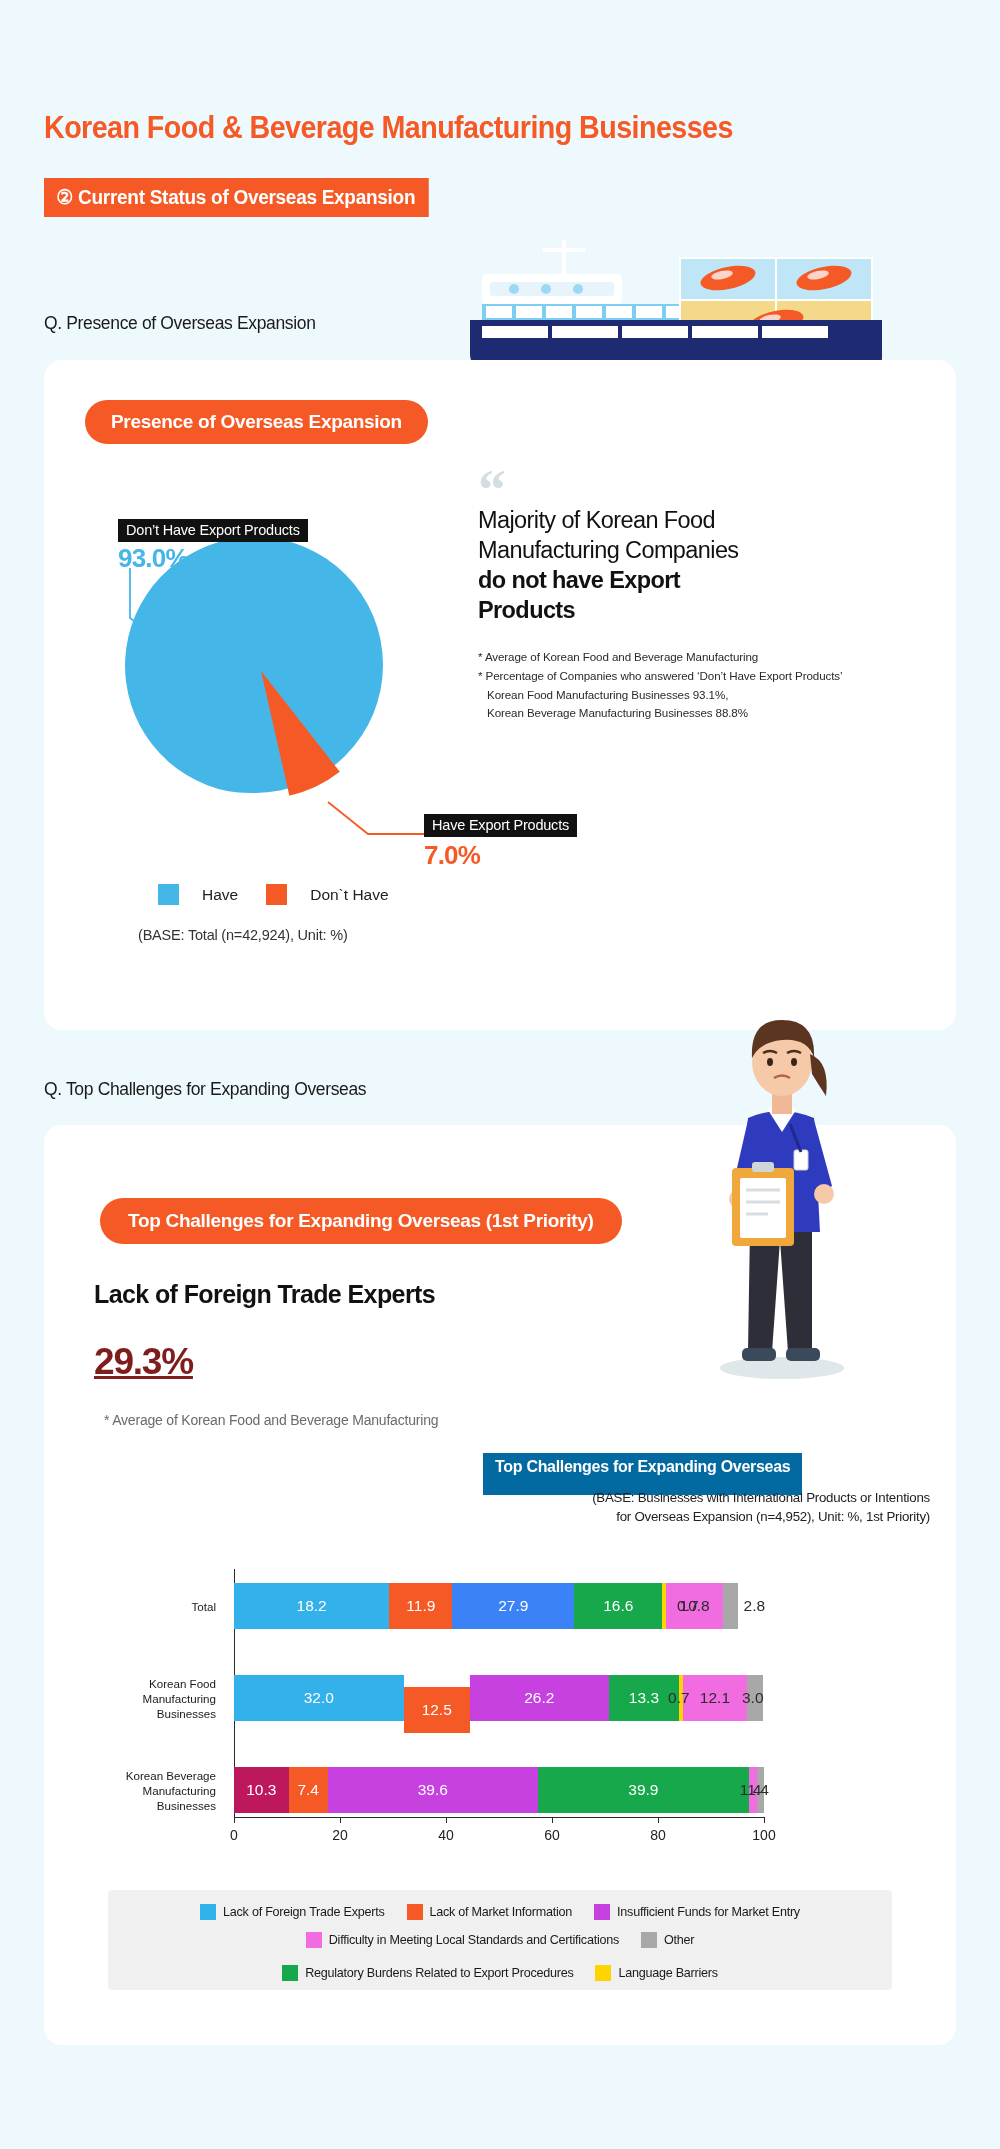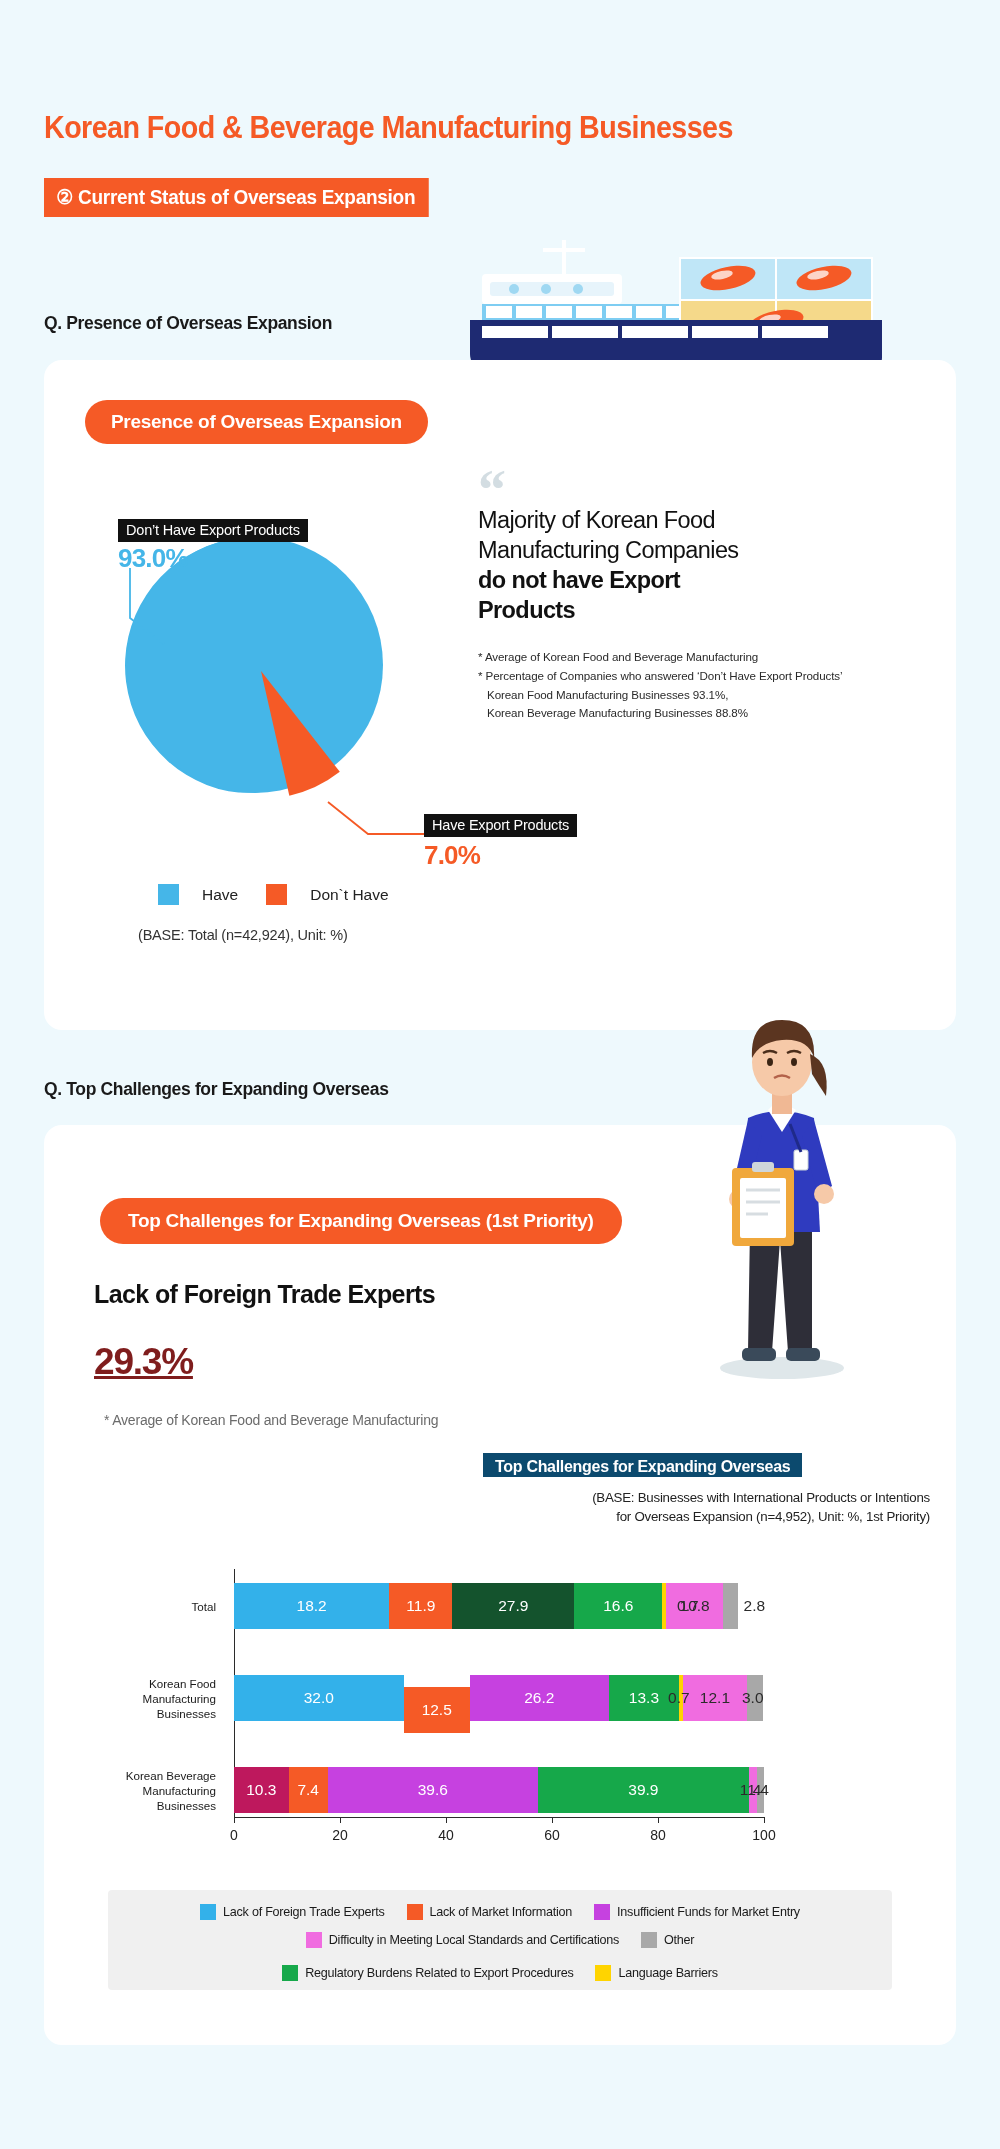--- a/index.html
+++ b/index.html
@@ -27,21 +27,21 @@
     font-size: 20px; font-weight: bold;
     padding: 7px 14px 8px 13px;
     letter-spacing: -0.3px;
     transform: scaleX(0.95); transform-origin: left center;
     white-space: nowrap;
   }
 
   
   .q-head {
     position: absolute;
-    font-size: 17.5px; font-weight: bold; color: #1a1a1a;
+    font-size: 17.5px; font-weight: normal; color: #1a1a1a;
     letter-spacing: -0.35px; white-space: nowrap;
   }
   #q1 { left: 44px; top: 313px; }
   #q2 { left: 44px; top: 1079px; }
 
   
   .card {
     position: absolute; background: #ffffff;
     border-radius: 18px;
   }
@@ -115,22 +115,22 @@
     position: absolute; left: 104px; top: 1412px;
     font-size: 14px; color: #6b6b6b; letter-spacing: -0.2px;
   }
 
   
   .person { position: absolute; left: 690px; top: 1000px; width: 180px; height: 390px; }
 
   
   .bc-title {
     position: absolute; left: 483px; top: 1453px;
-    background: #0c4a6e; color: #fff; font-weight: bold;
-    font-size: 16px; padding: 5px 12px 1px; white-space: nowrap; letter-spacing: -0.3px;
+    background: #0369a1; color: #fff; font-weight: bold;
+    font-size: 16px; padding: 5px 12px 19px; white-space: nowrap; letter-spacing: -0.3px;
   }
   .bc-base {
     position: absolute; right: 70px; top: 1488px; width: 520px;
     text-align: right; font-size: 13.3px; color: #222; line-height: 1.45; letter-spacing: -0.25px;
   }
 
   .chart { position: absolute; left: 44px; top: 1555px; width: 912px; height: 295px; }
   .row-label {
     position: absolute; text-align: right; width: 122px;
     font-size: 11.6px; color: #1a1a1a; line-height: 1.3;
@@ -328,21 +328,21 @@
     <span>for Overseas Expansion (n=4,952), Unit: %, 1st Priority)</span>
   </div>
 
   <div class="chart">
     <div class="axis-v" style="height:248px;"></div>
     <div class="axis-h" style="width:530px;"></div>
     <div id="bars-host">
         <div class="bar-row" style="top: 28px; width: 530px;">
           <div class="seg" style="background: rgb(51, 177, 234); width: 155.29px;">18.2</div>
           <div class="seg" style="background: rgb(245, 90, 38); width: 63.07px;">11.9</div>
-          <div class="seg" style="background: #14532d; width: 122px;">27.9</div>
+          <div class="seg" style="background: #3b82f6; width: 122px;">27.9</div>
           <div class="seg" style="background: rgb(22, 168, 74); width: 87.98px;">16.6</div>
           <div class="seg dark" style="background: rgb(255, 212, 0); width: 3.71px; color: transparent;"></div>
           <div class="seg dark" style="background: rgb(240, 108, 224); width: 57.24px;">10.8</div>
           <div class="seg" style="background: rgb(168, 168, 168); width: 14.84px;"></div>
         </div>
         <div class="bar-row" style="top: 120px; width: 530px;">
           <div class="seg" style="background: rgb(51, 177, 234); width: 169.6px;">32.0</div>
           <div class="seg" style="background: rgb(245, 90, 38); width: 66.25px; margin-top: 12px;">12.5</div>
           <div class="seg" style="background: rgb(198, 65, 224); width: 138.86px;">26.2</div>
           <div class="seg" style="background: rgb(22, 168, 74); width: 70.49px;">13.3</div>

